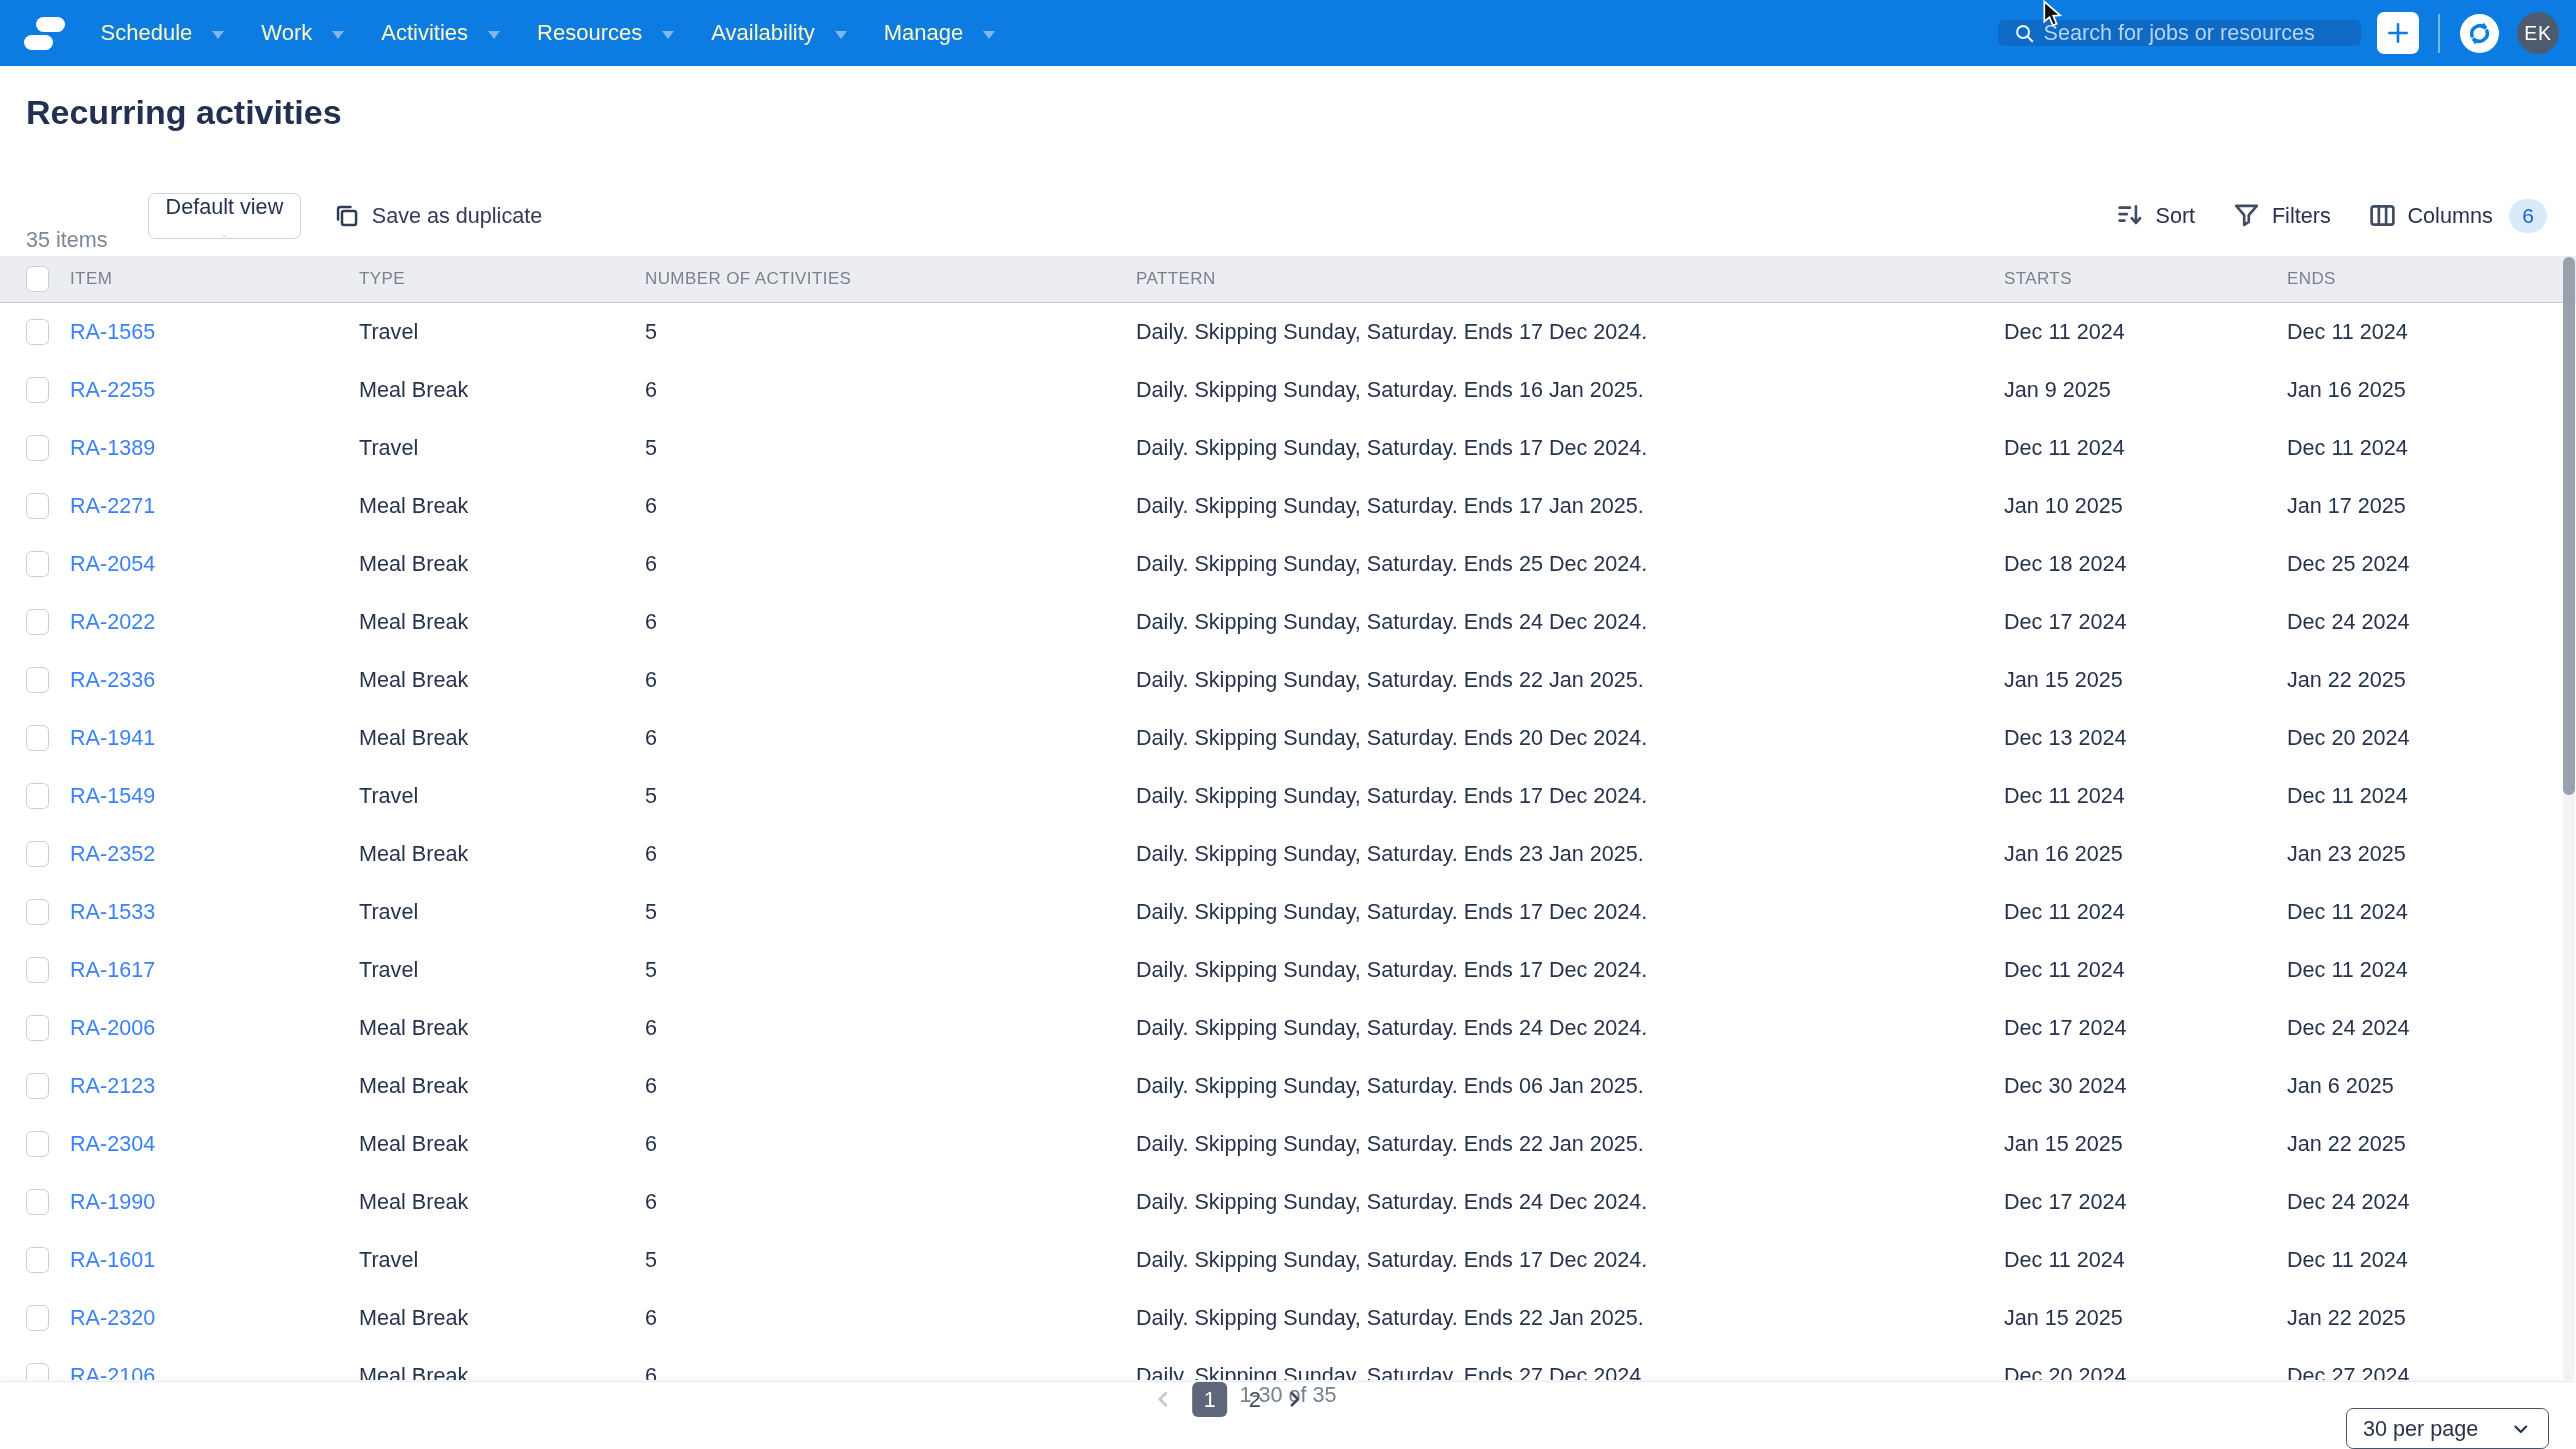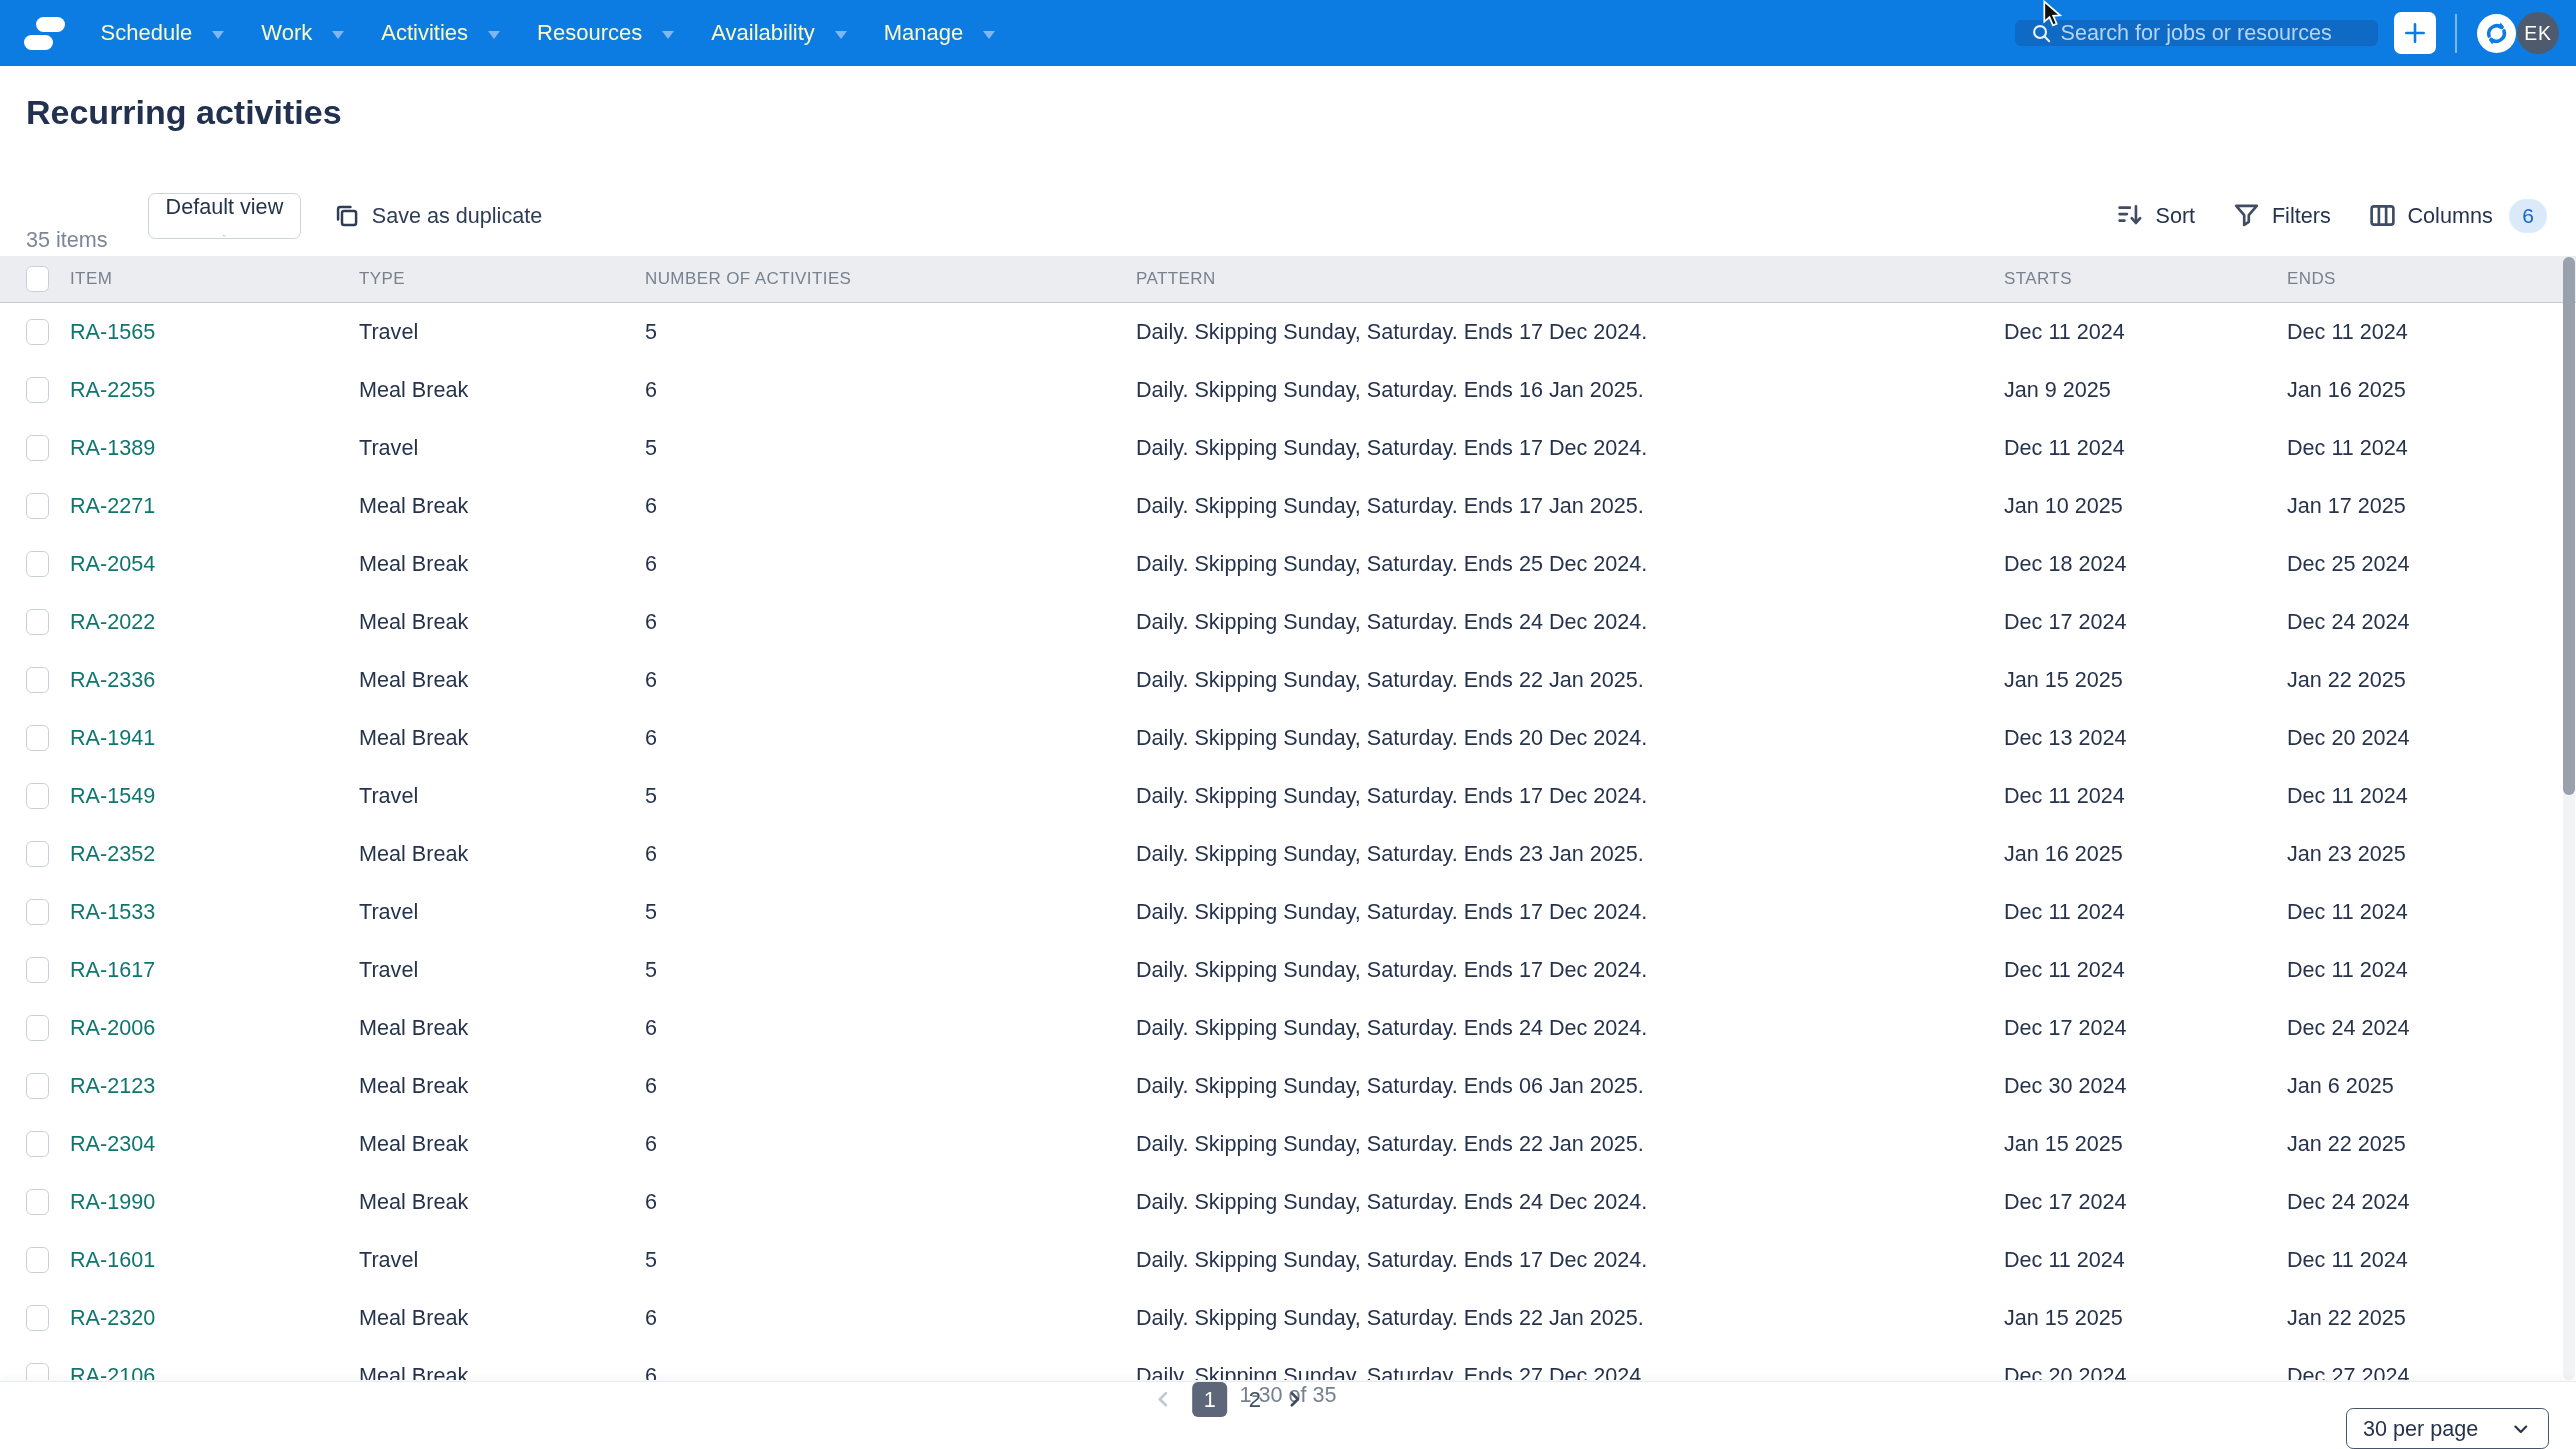--- a/index.html
+++ b/index.html
@@ -25,21 +25,21 @@
   .nav-caret { width: 0; height: 0; border-left: 6.5px solid transparent; border-right: 6.5px solid transparent; border-top: 8px solid #82b6ee; margin-top: 3.6px; }
   .nav-spacer { flex: 1; }
   .nav-search {
     width: 363px; height: 26px; background: #0e6ac4; border-radius: 5.8px;
     display: flex; align-items: center; padding: 0 14.4px; gap: 8px; flex: none;
   }
   .nav-search .ph { color: #b7d4f3; font-size: 21.6px; }
   .add-btn { margin-left: 16px; width: 42px; height: 42px; background: #fff; border-radius: 7.2px; display: flex; align-items: center; justify-content: center; flex: none; cursor: pointer; }
   .nav-divider { margin-left: 18.7px; width: 2.2px; height: 39px; background: rgba(255,255,255,0.45); flex: none; }
   .sync-btn { margin-left: 20px; width: 39px; height: 39px; flex: none; cursor: pointer; }
-  .avatar { margin-left: 1px; width: 42px; height: 42px; border-radius: 50%; background: #4e5b6e; color: #fff; font-size: 19.4px; display: flex; align-items: center; justify-content: center; letter-spacing: 0.7px; flex: none; cursor: pointer; }
+  .avatar { margin-left: 18px; width: 42px; height: 42px; border-radius: 50%; background: #4e5b6e; color: #fff; font-size: 19.4px; display: flex; align-items: center; justify-content: center; letter-spacing: 0.7px; flex: none; cursor: pointer; }
   
   .page-title { margin: 26px 0 0 26px; font-size: 34px; font-weight: 700; color: #223150; line-height: 40px; }
   .toolbar { margin-top: 60px; padding: 0 29px 0 26px; height: 47px; display: flex; align-items: center; }
   .items-count { font-size: 21.6px; color: #7b8696; margin-top: 48px; }
   .view-btn { margin-left: 40px; height: 46px; border: 1.4px solid #ccd3db; border-radius: 7.2px; background: #fff; display: flex; align-items: center; gap: 14.4px; padding: 0 17px; font-size: 21.6px; color: #26334d; cursor: pointer; flex-direction: column; }
   .dup-btn { margin-left: 32px; display: flex; align-items: center; gap: 11.5px; font-size: 21.6px; color: #2e3c56; cursor: pointer; }
   .toolbar .spacer { flex: 1; }
   .tool { display: flex; align-items: center; gap: 10.8px; font-size: 21.6px; color: #26334d; margin-left: 37px; cursor: pointer; }
   .badge { margin-left: 5.8px; background: #dbeafb; color: #1268cb; border-radius: 718px; padding: 5px 13px; font-size: 21px; }
   
@@ -51,21 +51,21 @@
   .c-check { width: 70px; padding-left: 26px; }
   .c-item { width: 289px; }
   .c-type { width: 286px; }
   .c-num { width: 491px; }
   .c-pattern { width: 868px; }
   .c-starts { width: 283px; }
   .c-ends { flex: 1; }
   .checkbox { display: block; width: 23px; height: 26px; border: 1.4px solid #c8cfd8; border-radius: 5.8px; background: #fff; cursor: pointer; }
   .tbody { height: 1077px; overflow: hidden; }
   .trow { height: 58px; display: flex; align-items: center; font-size: 21.6px; color: #26334d; }
-  .link { color: #0f766e; text-decoration: none; cursor: pointer; }
+  .link { color: #3b82f6; text-decoration: none; cursor: pointer; }
   
   .footer {
     position: absolute; left: 0; right: 0; top: 1381px; height: 68px; background: #fff;
     border-top: 1.4px solid #e7eaee; box-shadow: 0 -2.9px 7.2px rgba(30,40,60,0.04);
     display: flex; align-items: center; padding: 0 27px; z-index: 5; flex-direction: column;
   }
   .range { font-size: 21.6px; color: #76818f; }
   .pagination { position: absolute; left: 47.7%; transform: translateX(-50%); display: flex; align-items: center; gap: 17px; }
   .pg-btn { display: flex; align-items: center; justify-content: center; cursor: pointer; }
   .pg-current { width: 35px; height: 35px; background: #5d6779; color: #fff; border-radius: 5.8px; font-size: 21.6px; }

